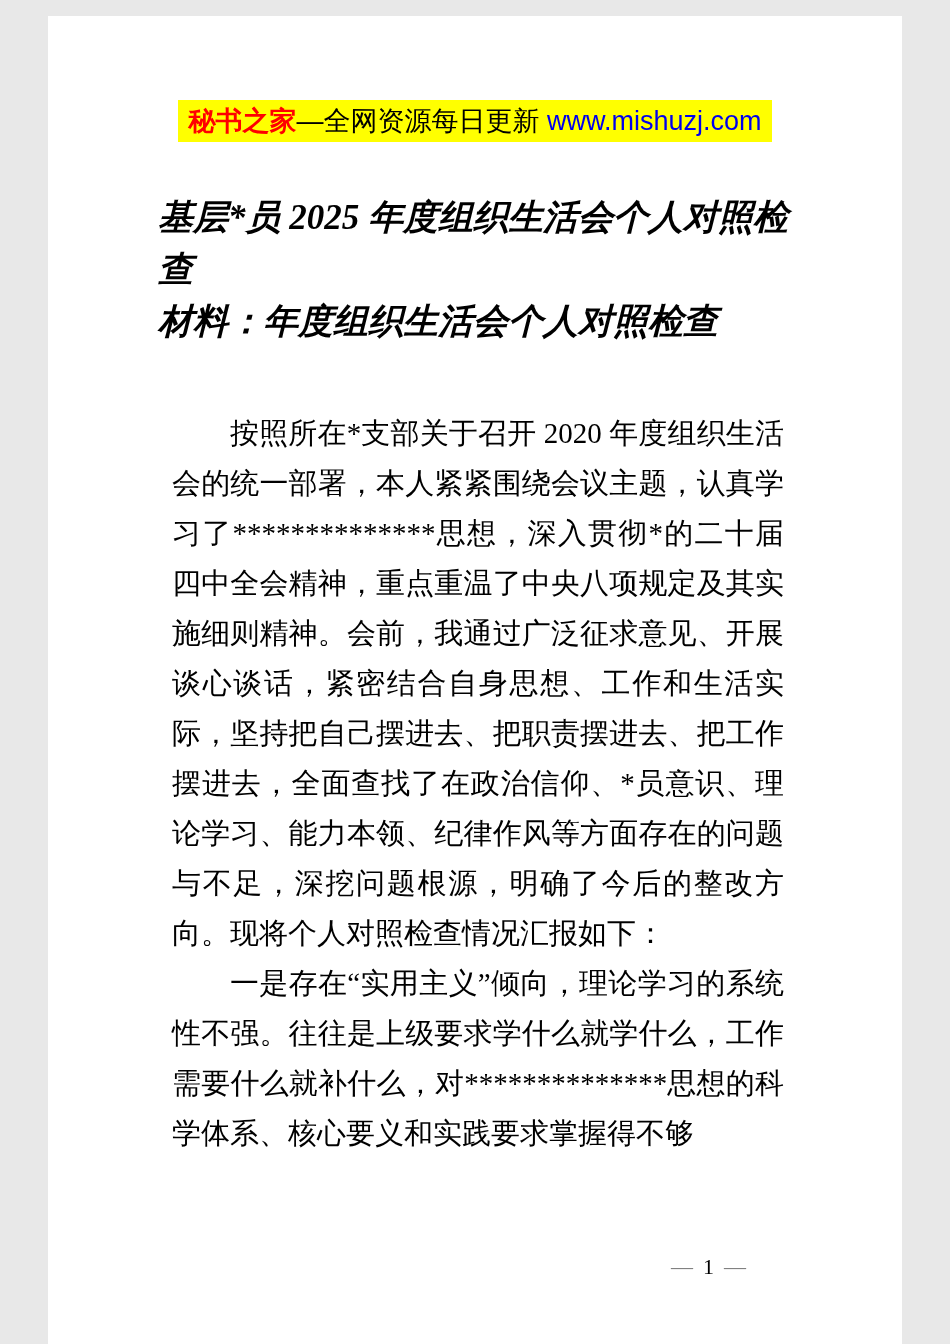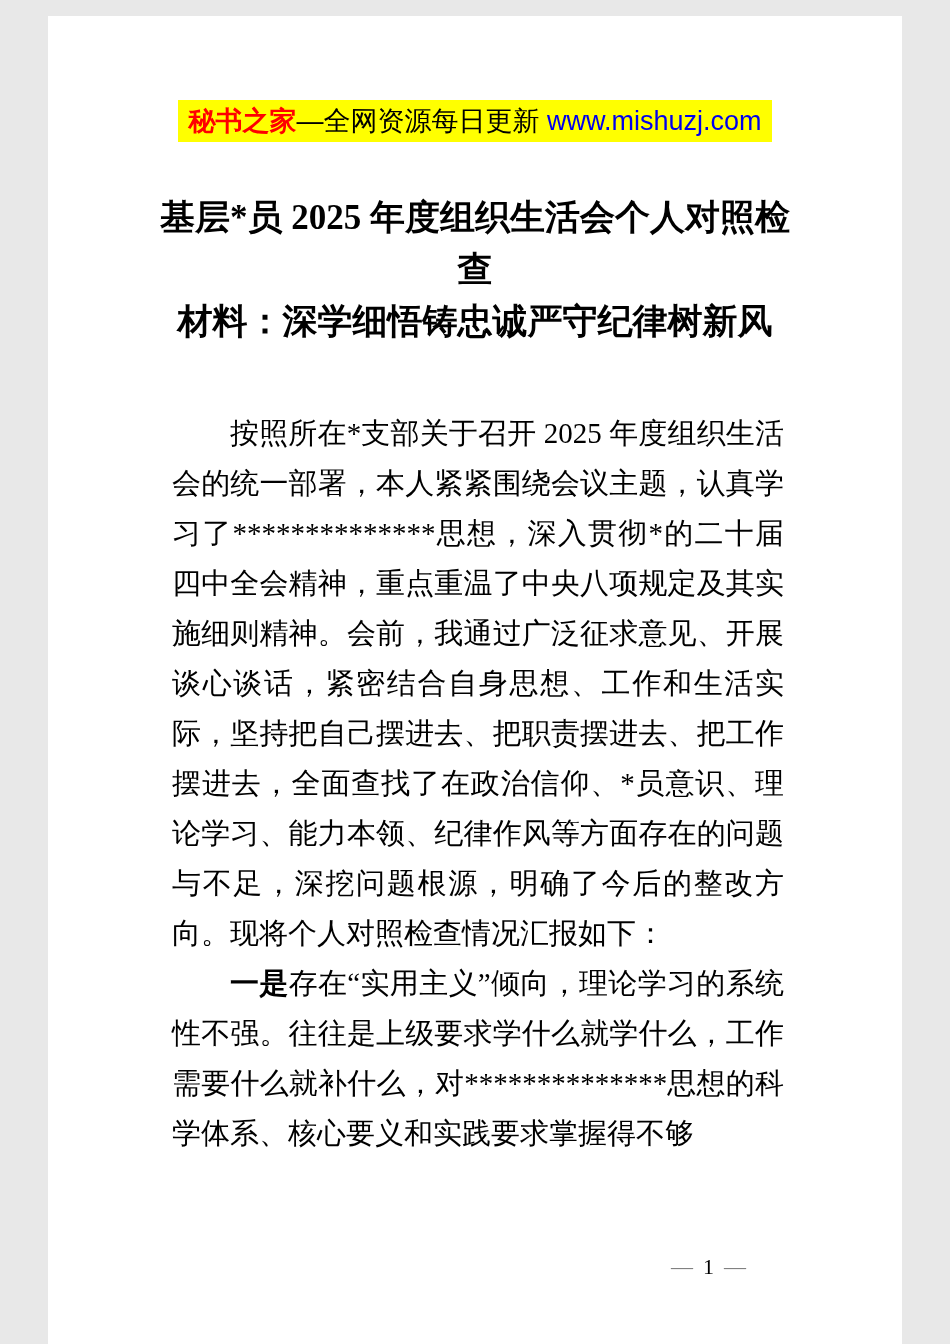--- a/index.html
+++ b/index.html
@@ -35,38 +35,39 @@
   }
   .tagline {
     color: #000000;
   }
   .site-url {
     color: #0000ee;
     text-decoration: none;
   }
   .doc-title {
     margin: 50px 110px 0 110px;
-    text-align: center;
+    text-align: left;
     font-size: 35px;
     font-weight: bold;
     line-height: 52px;
+    font-style: italic;
   }
   .content {
     margin: 60px 118px 0 124px;
     font-size: 29px;
     line-height: 50px;
     text-align: justify;
   }
   .content p {
     margin: 0;
     text-indent: 2em;
     word-break: break-all;
   }
   .lead-bold {
-    font-weight: bold;
+    font-weight: normal;
   }
   .page-footer {
     position: absolute;
     top: 1238px;
     right: 146px;
     font-size: 22px;
     line-height: 26px;
     color: #000000;
   }
   .page-footer .dash {
@@ -78,23 +79,23 @@
 <body>
 
 <div class="page">
 
   <div class="banner-wrap">
     <span class="banner"><span class="site-name">秘书之家</span><span class="tagline">—全网资源每日更新 </span><span class="site-url">www.mishuzj.com</span></span>
   </div>
 
   <div class="doc-title">
     <div>基层*员 2025 年度组织生活会个人对照检查</div>
-    <div>材料：深学细悟铸忠诚严守纪律树新风</div>
+    <div>材料：年度组织生活会个人对照检查</div>
   </div>
 
   <div class="content">
-    <p>按照所在*支部关于召开 2025 年度组织生活会的统一部署，本人紧紧围绕会议主题，认真学习了**************思想，深入贯彻*的二十届四中全会精神，重点重温了中央八项规定及其实施细则精神。会前，我通过广泛征求意见、开展谈心谈话，紧密结合自身思想、工作和生活实际，坚持把自己摆进去、把职责摆进去、把工作摆进去，全面查找了在政治信仰、*员意识、理论学习、能力本领、纪律作风等方面存在的问题与不足，深挖问题根源，明确了今后的整改方向。现将个人对照检查情况汇报如下：</p>
+    <p>按照所在*支部关于召开 2020 年度组织生活会的统一部署，本人紧紧围绕会议主题，认真学习了**************思想，深入贯彻*的二十届四中全会精神，重点重温了中央八项规定及其实施细则精神。会前，我通过广泛征求意见、开展谈心谈话，紧密结合自身思想、工作和生活实际，坚持把自己摆进去、把职责摆进去、把工作摆进去，全面查找了在政治信仰、*员意识、理论学习、能力本领、纪律作风等方面存在的问题与不足，深挖问题根源，明确了今后的整改方向。现将个人对照检查情况汇报如下：</p>
     <p><span class="lead-bold">一是</span><span>存在“实用主义”倾向，理论学习的系统性不强。往往是上级要求学什么就学什么，工作需要什么就补什么，对**************思想的科学体系、核心要义和实践要求掌握得不够</span></p>
   </div>
 
   <div class="page-footer"><span class="dash">—</span><span>1</span><span class="dash">—</span></div>
 
 </div>
 
 </body></html>

